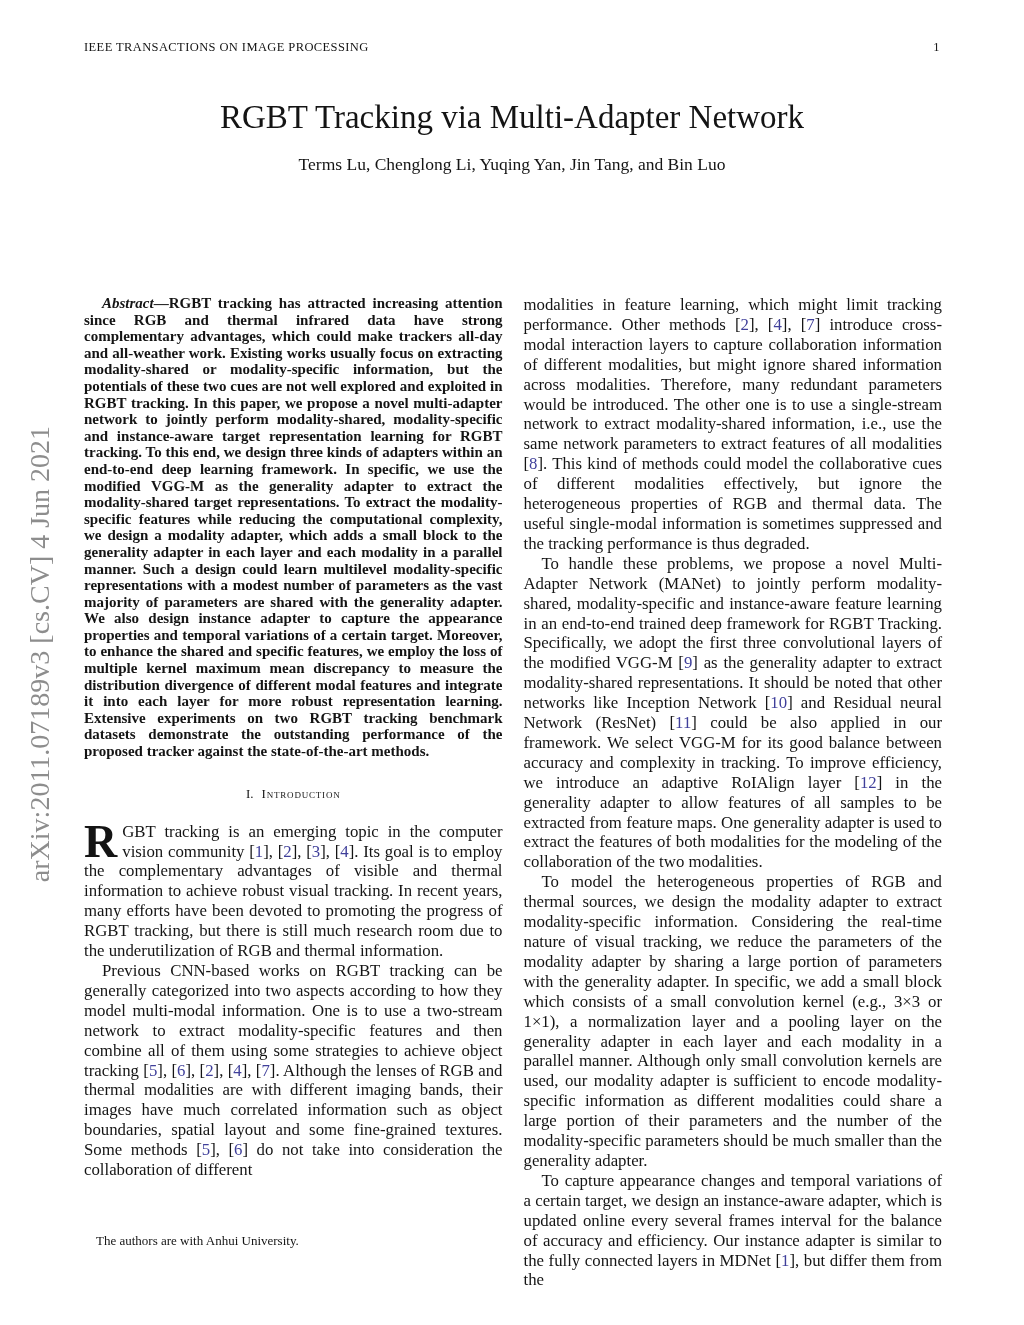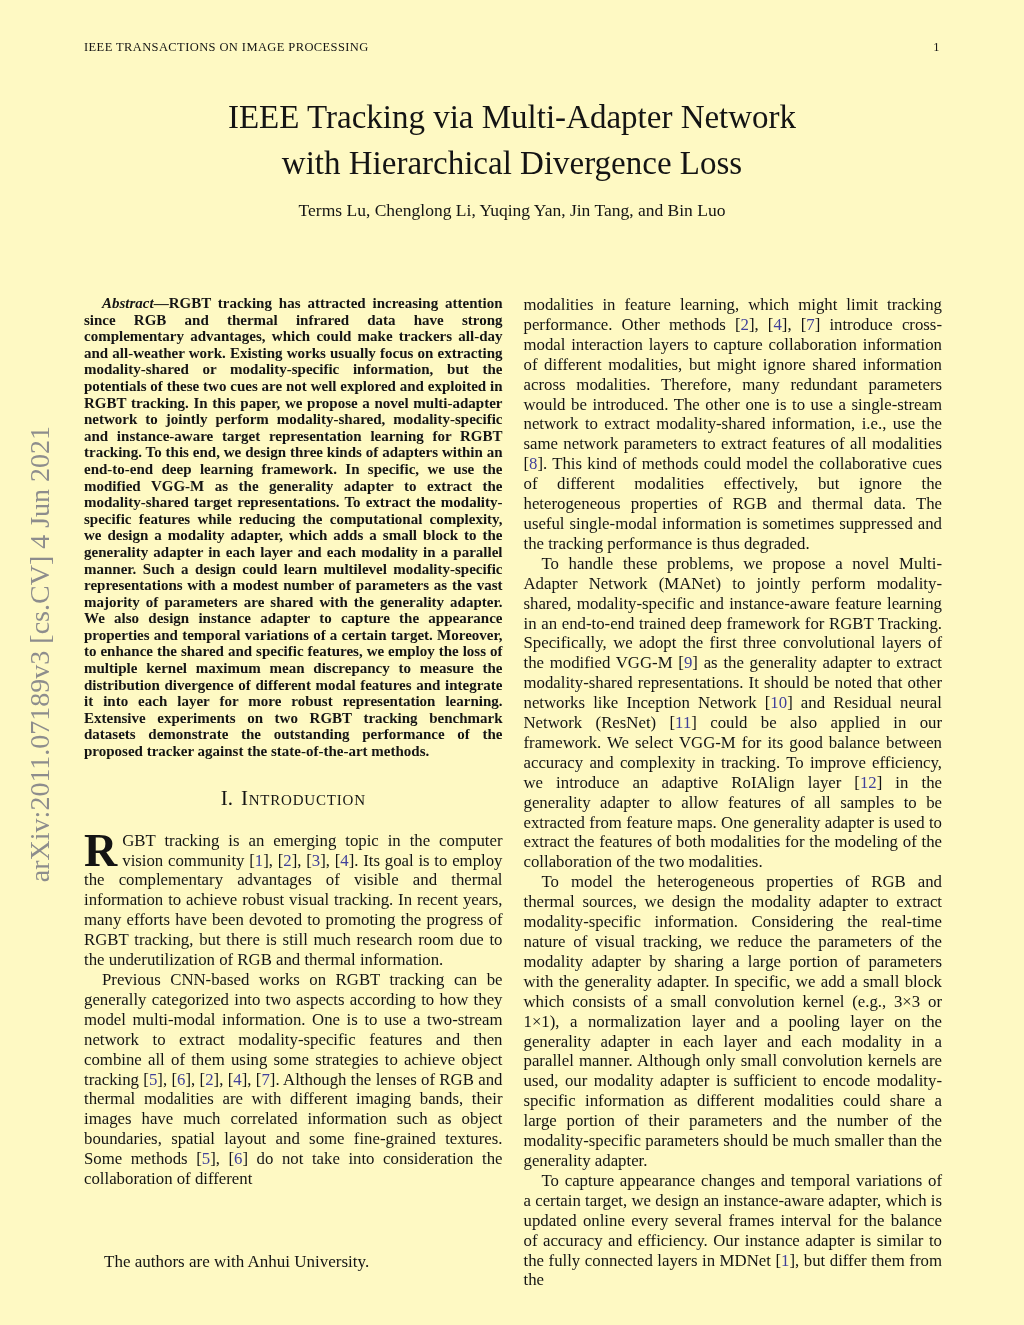--- a/index.html
+++ b/index.html
@@ -5,21 +5,21 @@
   :root{
     --text:#141414;
     --cite:#3f3f9a;
     --wm:#8d8d8d;
   }
   *{margin:0;padding:0;box-sizing:border-box;}
   html,body{background:#e8e8e8;}
   .page{
     position:relative;
     width:1024px;height:1325px;
-    background:#fef9c3;
+    background:#ffffff;
     color:var(--text);
     font-family:"Liberation Serif","DejaVu Serif",serif;
     overflow:hidden;
     margin:0 auto;
   }
   
   .running-header{
     position:absolute;top:40px;left:84px;right:84px;
     display:flex;justify-content:space-between;
     font-size:12.5px;letter-spacing:0.4px;
@@ -50,54 +50,53 @@
   .col{width:418.5px;position:relative;}
   p.abs{
     font-size:15px;line-height:16.6px;font-weight:700;
     text-align:justify;text-indent:18px;
   }
   .lead-label{font-style:italic;font-weight:700;}
   p.index-terms{margin-top:13px;}
   h2.section-heading{
     margin-top:26px;margin-bottom:20px;
     text-align:center;
-    font-size:21px;font-weight:400;
+    font-size:13px;font-weight:400;
   }
   .sc{font-variant:small-caps;letter-spacing:0.8px;}
   .heading-num{margin-right:8px;}
   p.body{
     font-size:16.8px;line-height:19.9px;
     text-align:justify;
   }
   p.body.indent{text-indent:18px;}
   .dropcap{
     float:left;
     font-size:46px;line-height:36px;
     font-weight:700;
     padding:2px 5px 0 0;
   }
   .footnote{
-    position:absolute;left:8px;top:938px;width:100%;
-    font-size:17px;text-indent:12px;margin-top:19px;
+    position:absolute;left:0;top:938px;width:100%;
+    font-size:13px;text-indent:12px;
   }
   .cite{color:var(--cite);}
 </style>
 </head>
 <body>
 
 <div class="page">
 
   <div class="running-header">
     <span>IEEE TRANSACTIONS ON IMAGE PROCESSING</span>
     <span>1</span>
   </div>
 
   <div class="title-block">
-    <div class="title-line">IEEE Tracking via Multi-Adapter Network</div>
-    <div class="title-line">with Hierarchical Divergence Loss</div>
+    <div class="title-line">RGBT Tracking via Multi-Adapter Network</div>
     <div class="authors-line">Terms Lu, Chenglong Li, Yuqing Yan, Jin Tang, and Bin Luo</div>
   </div>
 
   <div class="arxiv-watermark">arXiv:2011.07189v3  [cs.CV]  4 Jun 2021</div>
 
   <div class="columns">
 
     <div class="col">
       <p class="abs"><span class="lead-label">Abstract</span><span>—RGBT tracking has attracted increasing attention since RGB and thermal infrared data have strong complementary advantages, which could make trackers all-day and all-weather work. Existing works usually focus on extracting modality-shared or modality-specific information, but the potentials of these two cues are not well explored and exploited in RGBT tracking. In this paper, we propose a novel multi-adapter network to jointly perform modality-shared, modality-specific and instance-aware target representation learning for RGBT tracking. To this end, we design three kinds of adapters within an end-to-end deep learning framework. In specific, we use the modified VGG-M as the generality adapter to extract the modality-shared target representations. To extract the modality-specific features while reducing the computational complexity, we design a modality adapter, which adds a small block to the generality adapter in each layer and each modality in a parallel manner. Such a design could learn multilevel modality-specific representations with a modest number of parameters as the vast majority of parameters are shared with the generality adapter. We also design instance adapter to capture the appearance properties and temporal variations of a certain target. Moreover, to enhance the shared and specific features, we employ the loss of multiple kernel maximum mean discrepancy to measure the distribution divergence of different modal features and integrate it into each layer for more robust representation learning. Extensive experiments on two RGBT tracking benchmark datasets demonstrate the outstanding performance of the proposed tracker against the state-of-the-art methods.</span></p>
 

